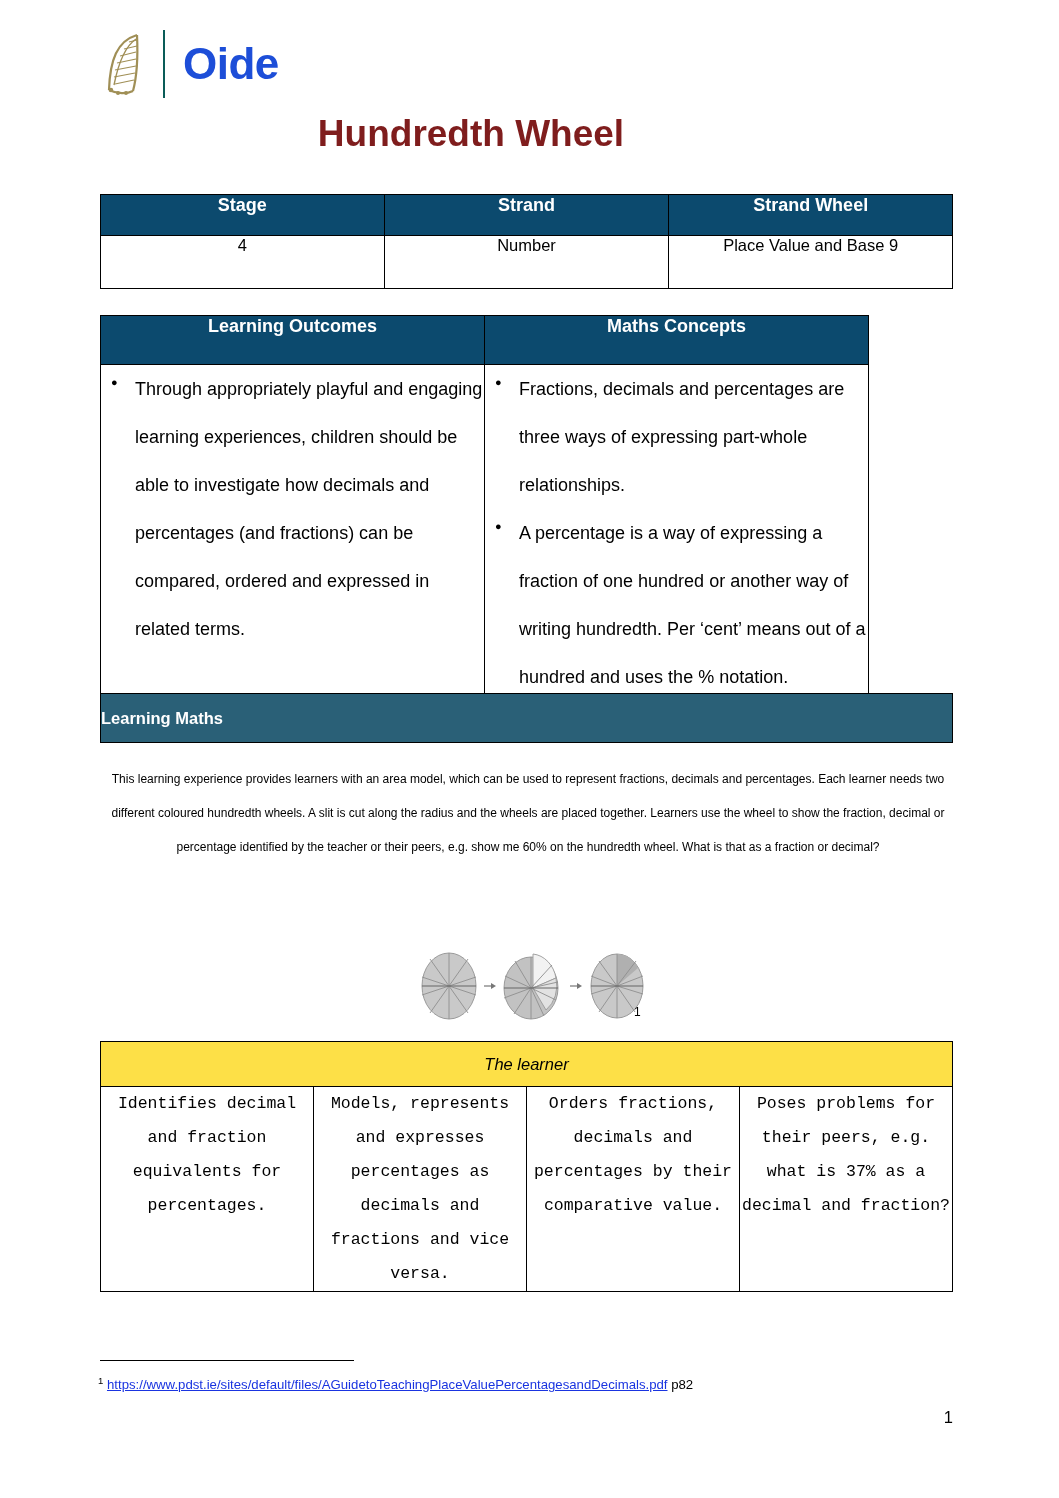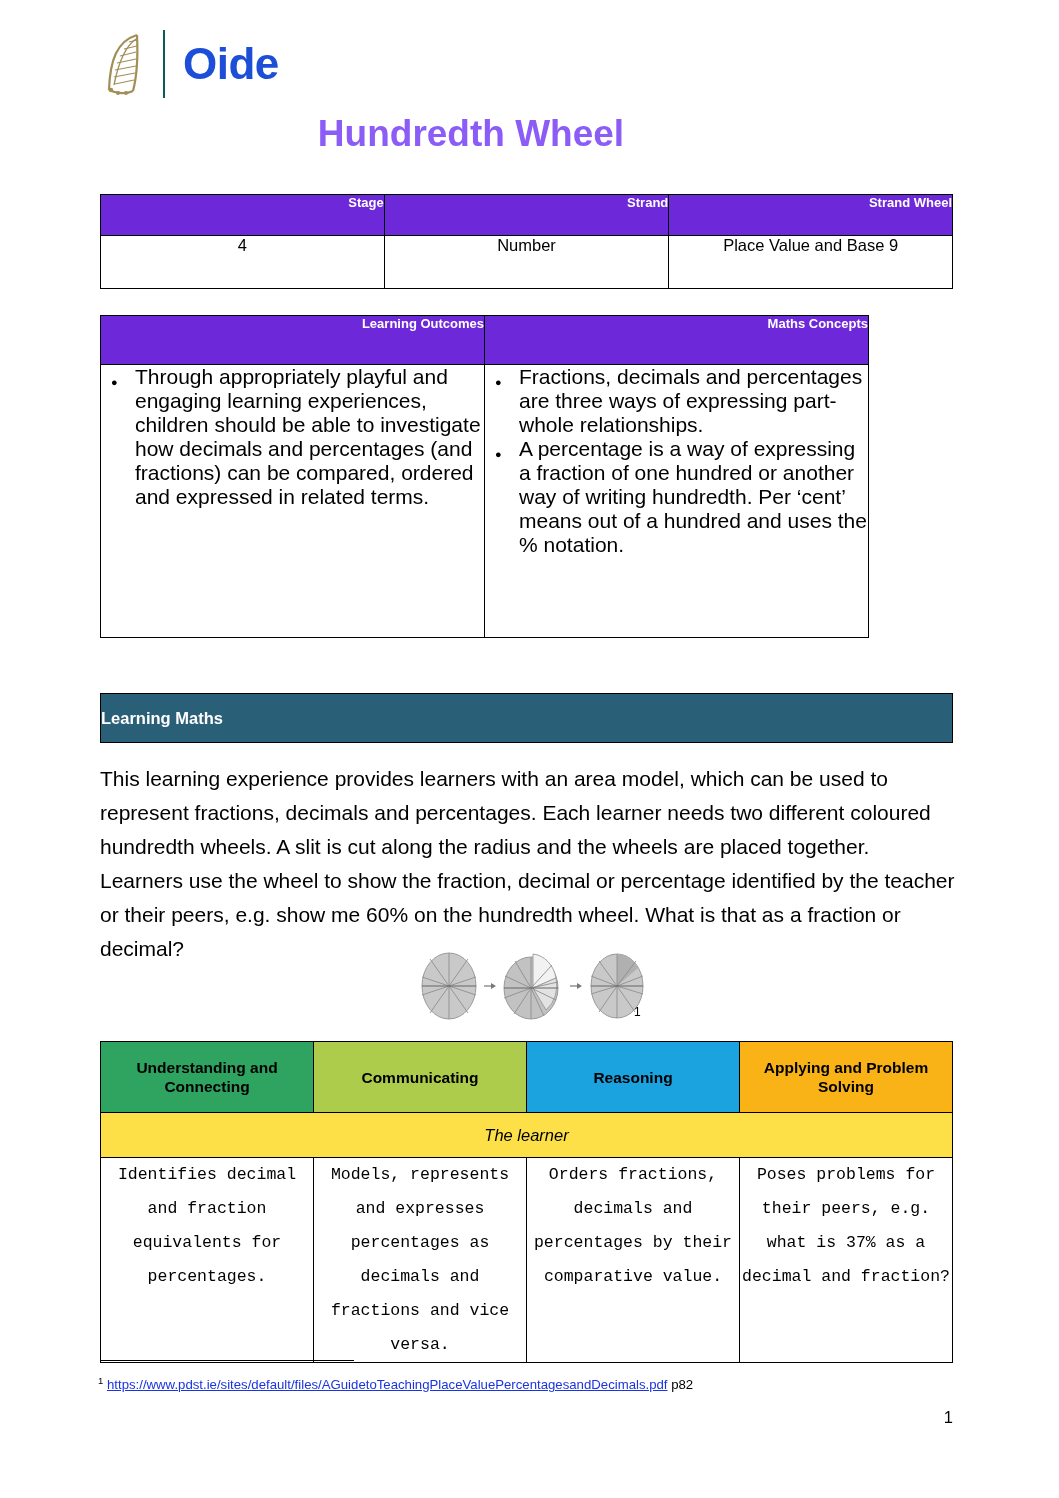--- a/index.html
+++ b/index.html
@@ -55,41 +55,41 @@
   
   .doc-title {
     position: absolute;
     left: 0;
     top: 113px;
     width: 942px;
     text-align: center;
     font-size: 37px;
     font-weight: bold;
     letter-spacing: 0px;
-    color: #8b5cf6;
+    color: #7f1d1d;
   }
 
   
   .tbl {
     position: absolute;
     border-collapse: collapse;
     table-layout: fixed;
     background: #ffffff;
   }
   .tbl td, .tbl th {
     border: 1px solid #000000;
     vertical-align: top;
     padding: 0;
   }
   .hdr-cell {
-    background: #6d28d9;
+    background: #0c4a6e;
     color: #ffffff;
     font-weight: bold;
-    font-size: 13px;
-    text-align: right;
+    font-size: 18px;
+    text-align: center;
     vertical-align: middle;
     height: 40px;
     padding: 6px 4px;
   }
   .body-cell {
     font-size: 16.5px;
     text-align: center;
     vertical-align: middle;
     padding: 10px 6px;
     color: #000000;
@@ -117,22 +117,22 @@
     vertical-align: top;
     height: 272px;
   }
   .lo-list {
     margin: 0;
     padding-left: 34px;
     list-style: none;
   }
   .lo-list li {
     position: relative;
-    font-size: 21px;
-    line-height: 24px;
+    font-size: 18px;
+    line-height: 48px;
     margin-bottom: 0;
     text-align: left;
   }
   .lo-list li::before {
     content: "\25CF";
     position: absolute;
     left: -24px;
     top: 0;
     font-size: 11px;
     line-height: 34px;
@@ -155,23 +155,23 @@
     align-items: center;
     justify-content: flex-start;
   }
 
   
   #body-paragraph {
     position: absolute;
     left: 100px;
     top: 762px;
     width: 856px;
-    font-size: 21px;
+    font-size: 12px;
     line-height: 34px;
-    text-align: left;
+    text-align: center;
     color: #000000;
   }
 
   
   #wheels-figure {
     position: absolute;
     left: 418px;
     top: 948px;
     width: 230px;
     height: 76px;
@@ -418,26 +418,20 @@
   <div id="wheels-footnote-marker">1</div>
 
   <table class="tbl" id="table-skills">
     <colgroup>
         <col style="width:25%">
         <col style="width:25%">
         <col style="width:25%">
         <col style="width:25%">
       </colgroup>
     <tbody>
-      <tr>
-        <th class="sk-green">Understanding and Connecting</th>
-        <th class="sk-lime">Communicating</th>
-        <th class="sk-blue">Reasoning</th>
-        <th class="sk-orange">Applying and Problem Solving</th>
-      </tr>
       <tr class="learner-row">
         <td colspan="4">The learner</td>
       </tr>
       <tr>
         <td class="skill-cell">Identifies decimal and fraction equivalents for percentages.</td>
         <td class="skill-cell">Models, represents and expresses percentages as decimals and fractions and vice versa.</td>
         <td class="skill-cell">Orders fractions, decimals and percentages by their comparative value.</td>
         <td class="skill-cell">Poses problems for their peers, e.g. what is 37% as a decimal and fraction?</td>
       </tr>
     </tbody>

